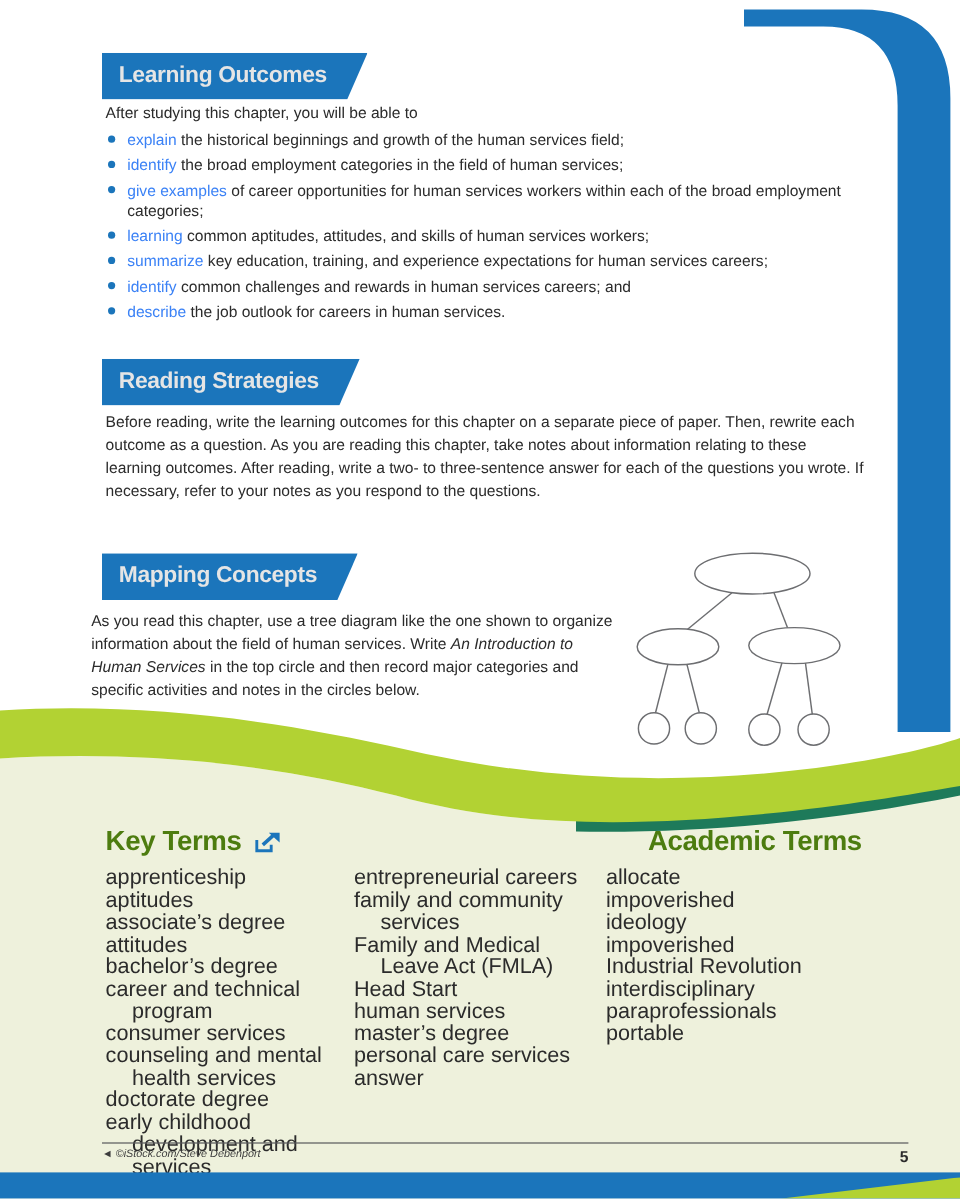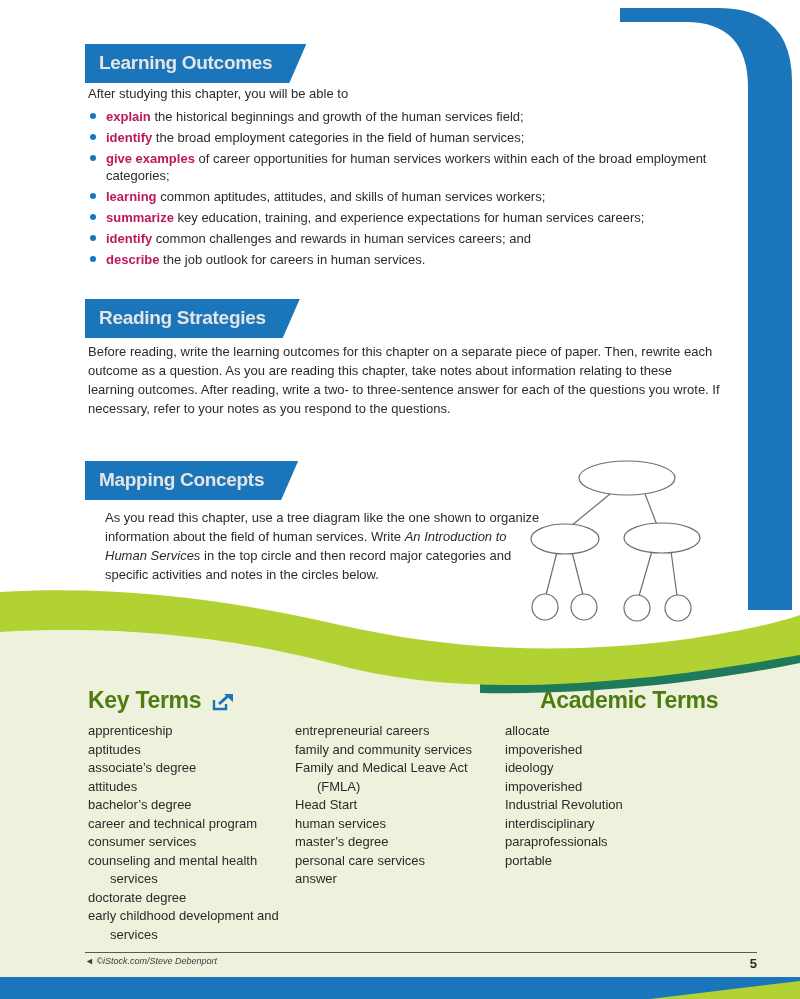--- a/index.html
+++ b/index.html
@@ -27,35 +27,35 @@
   }
   .banner-lo { left:85px; top:44px; }
   .banner-rs { left:85px; top:299px; }
   .banner-mc { left:85px; top:461px; }
 
   
   .lo-intro { position:absolute; left:88px; top:86px; z-index:4; font-size:13px; }
   .lo-list { position:absolute; left:88px; top:108px; width:642px; z-index:4; list-style:none; }
   .lo-list li { position:relative; padding-left:18px; font-size:13px; line-height:17px; margin-bottom:4px; }
   .lo-list li .dot { position:absolute; left:2px; top:5px; width:6px; height:6px; border-radius:50%; background:#1b75bb; }
-  .lead { color:#be185d; font-weight:bold; }
+  .lead { color:#3b82f6; font-weight:normal; }
 
   
   .rs-body { position:absolute; left:88px; top:342px; width:632px; z-index:4; font-size:13px; line-height:19px; }
-  .mc-body { position:absolute; left:105px; top:508px; width:442px; z-index:4; font-size:13px; line-height:19px; }
+  .mc-body { position:absolute; left:76px; top:508px; width:442px; z-index:4; font-size:13px; line-height:19px; }
   .italic { font-style:italic; }
 
   
   .tree { position:absolute; left:505px; top:450px; z-index:3; }
 
   
   .kt-heading { position:absolute; z-index:4; color:#4d7c0f; font-size:23px; font-weight:bold; letter-spacing:-0.3px; }
   .kt-h1 { left:88px; top:687px; display:flex; align-items:center; gap:10px; }
   .kt-h2 { left:505px; top:687px;margin-left:35px; }
-  .terms { position:absolute; z-index:4; list-style:none; font-size:13px; line-height:18.5px; }
+  .terms { position:absolute; z-index:4; list-style:none; font-size:18px; line-height:18.5px; }
   .terms li { padding-left:22px; text-indent:-22px; }
   .terms-c1 { left:88px; top:722px; width:205px; }
   .terms-c2 { left:295px; top:722px; width:198px; }
   .terms-ac { left:505px; top:722px; width:200px; }
   .kt-icon { margin-top:2px; }
 
   
   .footer { position:absolute; left:85px; top:952px; width:672px; z-index:4;
     border-top:1px solid #58595b; padding-top:3px; display:flex; justify-content:space-between; align-items:flex-start; }
   .credit { font-size:9px; font-style:italic; color:#3d3d3d; }

